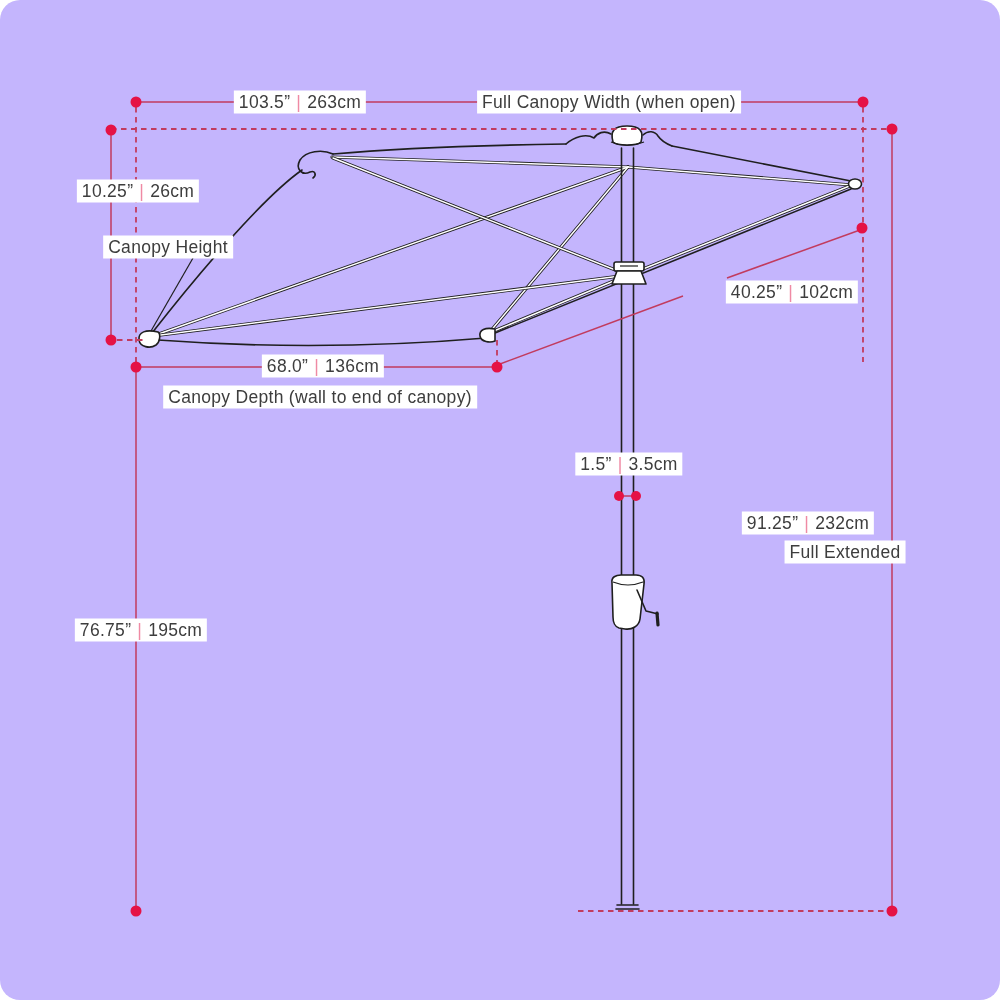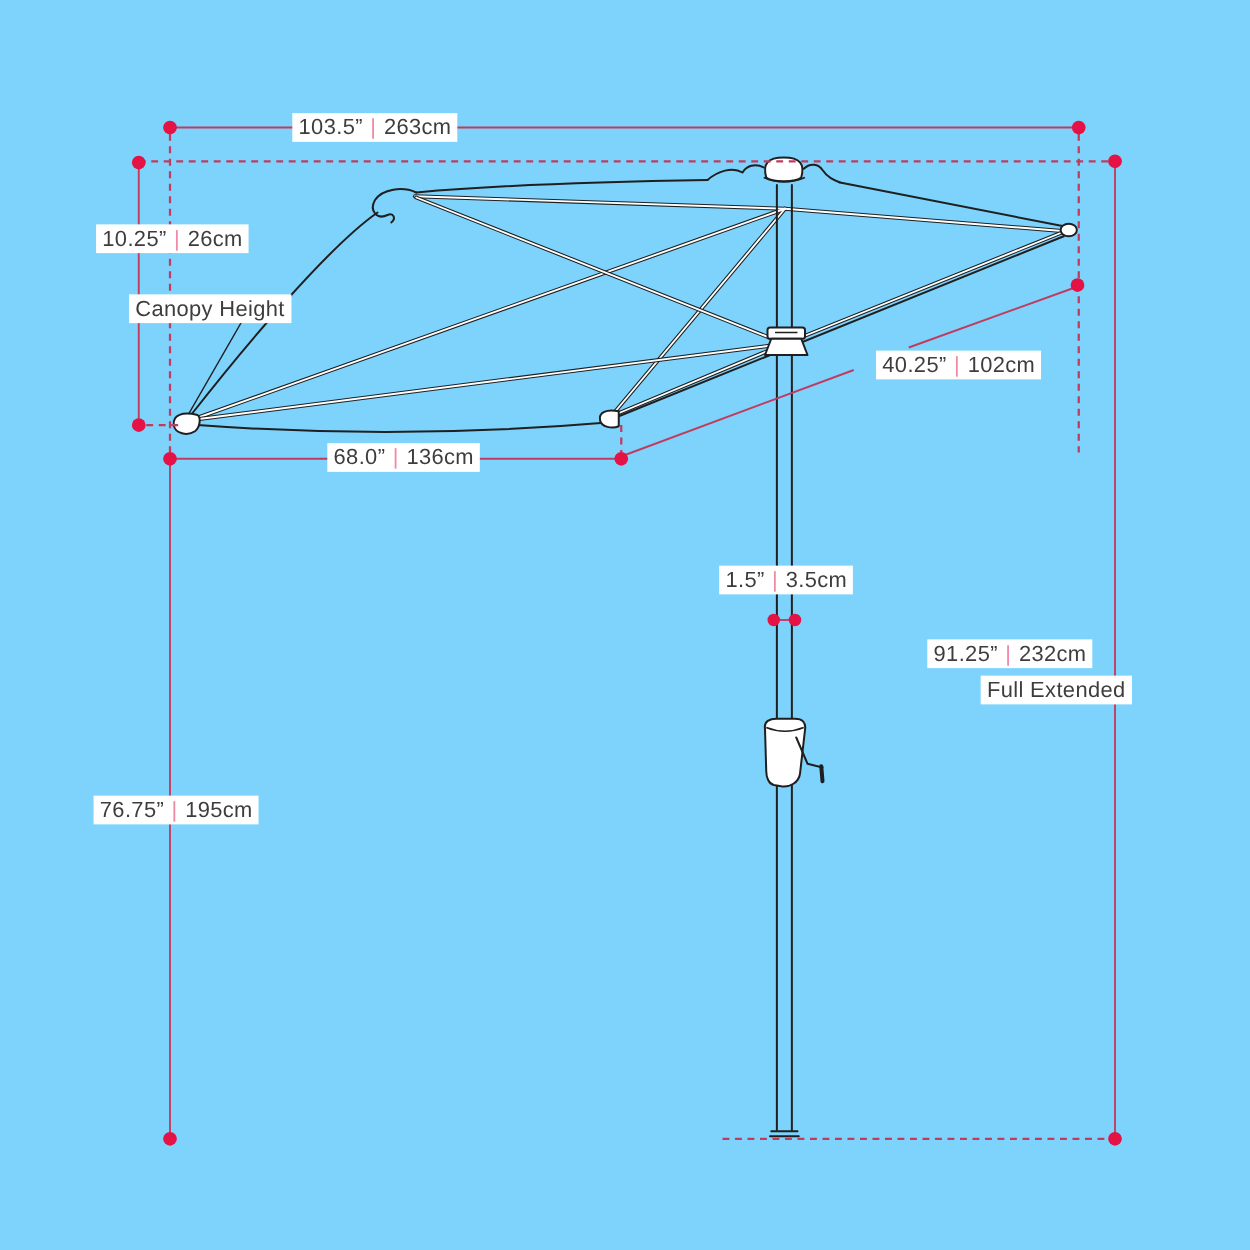--- a/index.html
+++ b/index.html
@@ -1,17 +1,17 @@
 <!DOCTYPE html>
 <html style="--dot-red: #e51245; --line-red: #c23b5e; --sep-color: #ef8aa4; --text-color: #3d3d3d;"><head>
 <meta charset="utf-8">
 <style>
   html,body{margin:0;padding:0;background:#ffffff;}
-  .stage{position:relative;width:1000px;height:1000px;background:#7dd3fc;overflow:hidden;
-         font-family:"Liberation Sans",sans-serif;}
+  .stage{position:relative;width:1000px;height:1000px;background:#c4b5fd;overflow:hidden;
+         font-family:"Liberation Sans",sans-serif;border-radius:20px;}
   .stage svg{position:absolute;left:0;top:0;}
   
   .ln    {stroke:#1f1f1f;stroke-width:1.6;fill:none;stroke-linecap:round;stroke-linejoin:round;}
   .lnthin{stroke:#1f1f1f;stroke-width:1.2;fill:none;}
   .dbl-o {stroke:#1f1f1f;stroke-width:3.2;fill:none;stroke-linecap:round;}
   .dbl-i {stroke:#ffffff;stroke-width:1.5;fill:none;stroke-linecap:round;}
   .wfill {fill:#ffffff;stroke:#1f1f1f;stroke-width:1.6;stroke-linejoin:round;}
   
   .rl {stroke:var(--line-red,#c23b5e);stroke-width:1.5;fill:none;}
   .rd {stroke:var(--line-red,#c23b5e);stroke-width:1.8;stroke-dasharray:5.5 4.5;fill:none;}
@@ -121,44 +121,50 @@
         <circle class="dot" cx="636" cy="496" r="5"></circle>
         <circle class="dot" cx="136" cy="911" r="5.5"></circle>
         <circle class="dot" cx="892" cy="911" r="5.5"></circle>
       </g>
     </g>
   </svg>
 
   <div class="lbl" style="left:300px;top:102px">
     <span>103.5”</span><span class="sep">|</span><span>263cm</span>
   </div>
+  <div class="lbl" style="left:609px;top:102px">
+    <span>Full Canopy Width (when open)</span>
+  </div>
 
   <div class="lbl" style="left:138px;top:191px">
     <span>10.25”</span><span class="sep">|</span><span>26cm</span>
   </div>
   <div class="lbl" style="left:168px;top:247px">
     <span>Canopy Height</span>
   </div>
 
   <div class="lbl" style="left:323px;top:366px">
     <span>68.0”</span><span class="sep">|</span><span>136cm</span>
   </div>
+  <div class="lbl" style="left:320px;top:397px">
+    <span>Canopy Depth (wall to end of canopy)</span>
+  </div>
 
-  <div class="lbl" style="left:767px;top:292px">
+  <div class="lbl" style="left:792px;top:292px">
     <span>40.25”</span><span class="sep">|</span><span>102cm</span>
   </div>
 
   <div class="lbl" style="left:629px;top:464px">
     <span>1.5”</span><span class="sep">|</span><span>3.5cm</span>
   </div>
 
   <div class="lbl" style="left:808px;top:523px">
     <span>91.25”</span><span class="sep">|</span><span>232cm</span>
   </div>
   <div class="lbl" style="left:845px;top:552px">
     <span>Full Extended</span>
   </div>
 
-  <div class="lbl" style="left:141px;top:648px">
+  <div class="lbl" style="left:141px;top:630px">
     <span>76.75”</span><span class="sep">|</span><span>195cm</span>
   </div>
 
 </div>
 
 </body></html>

